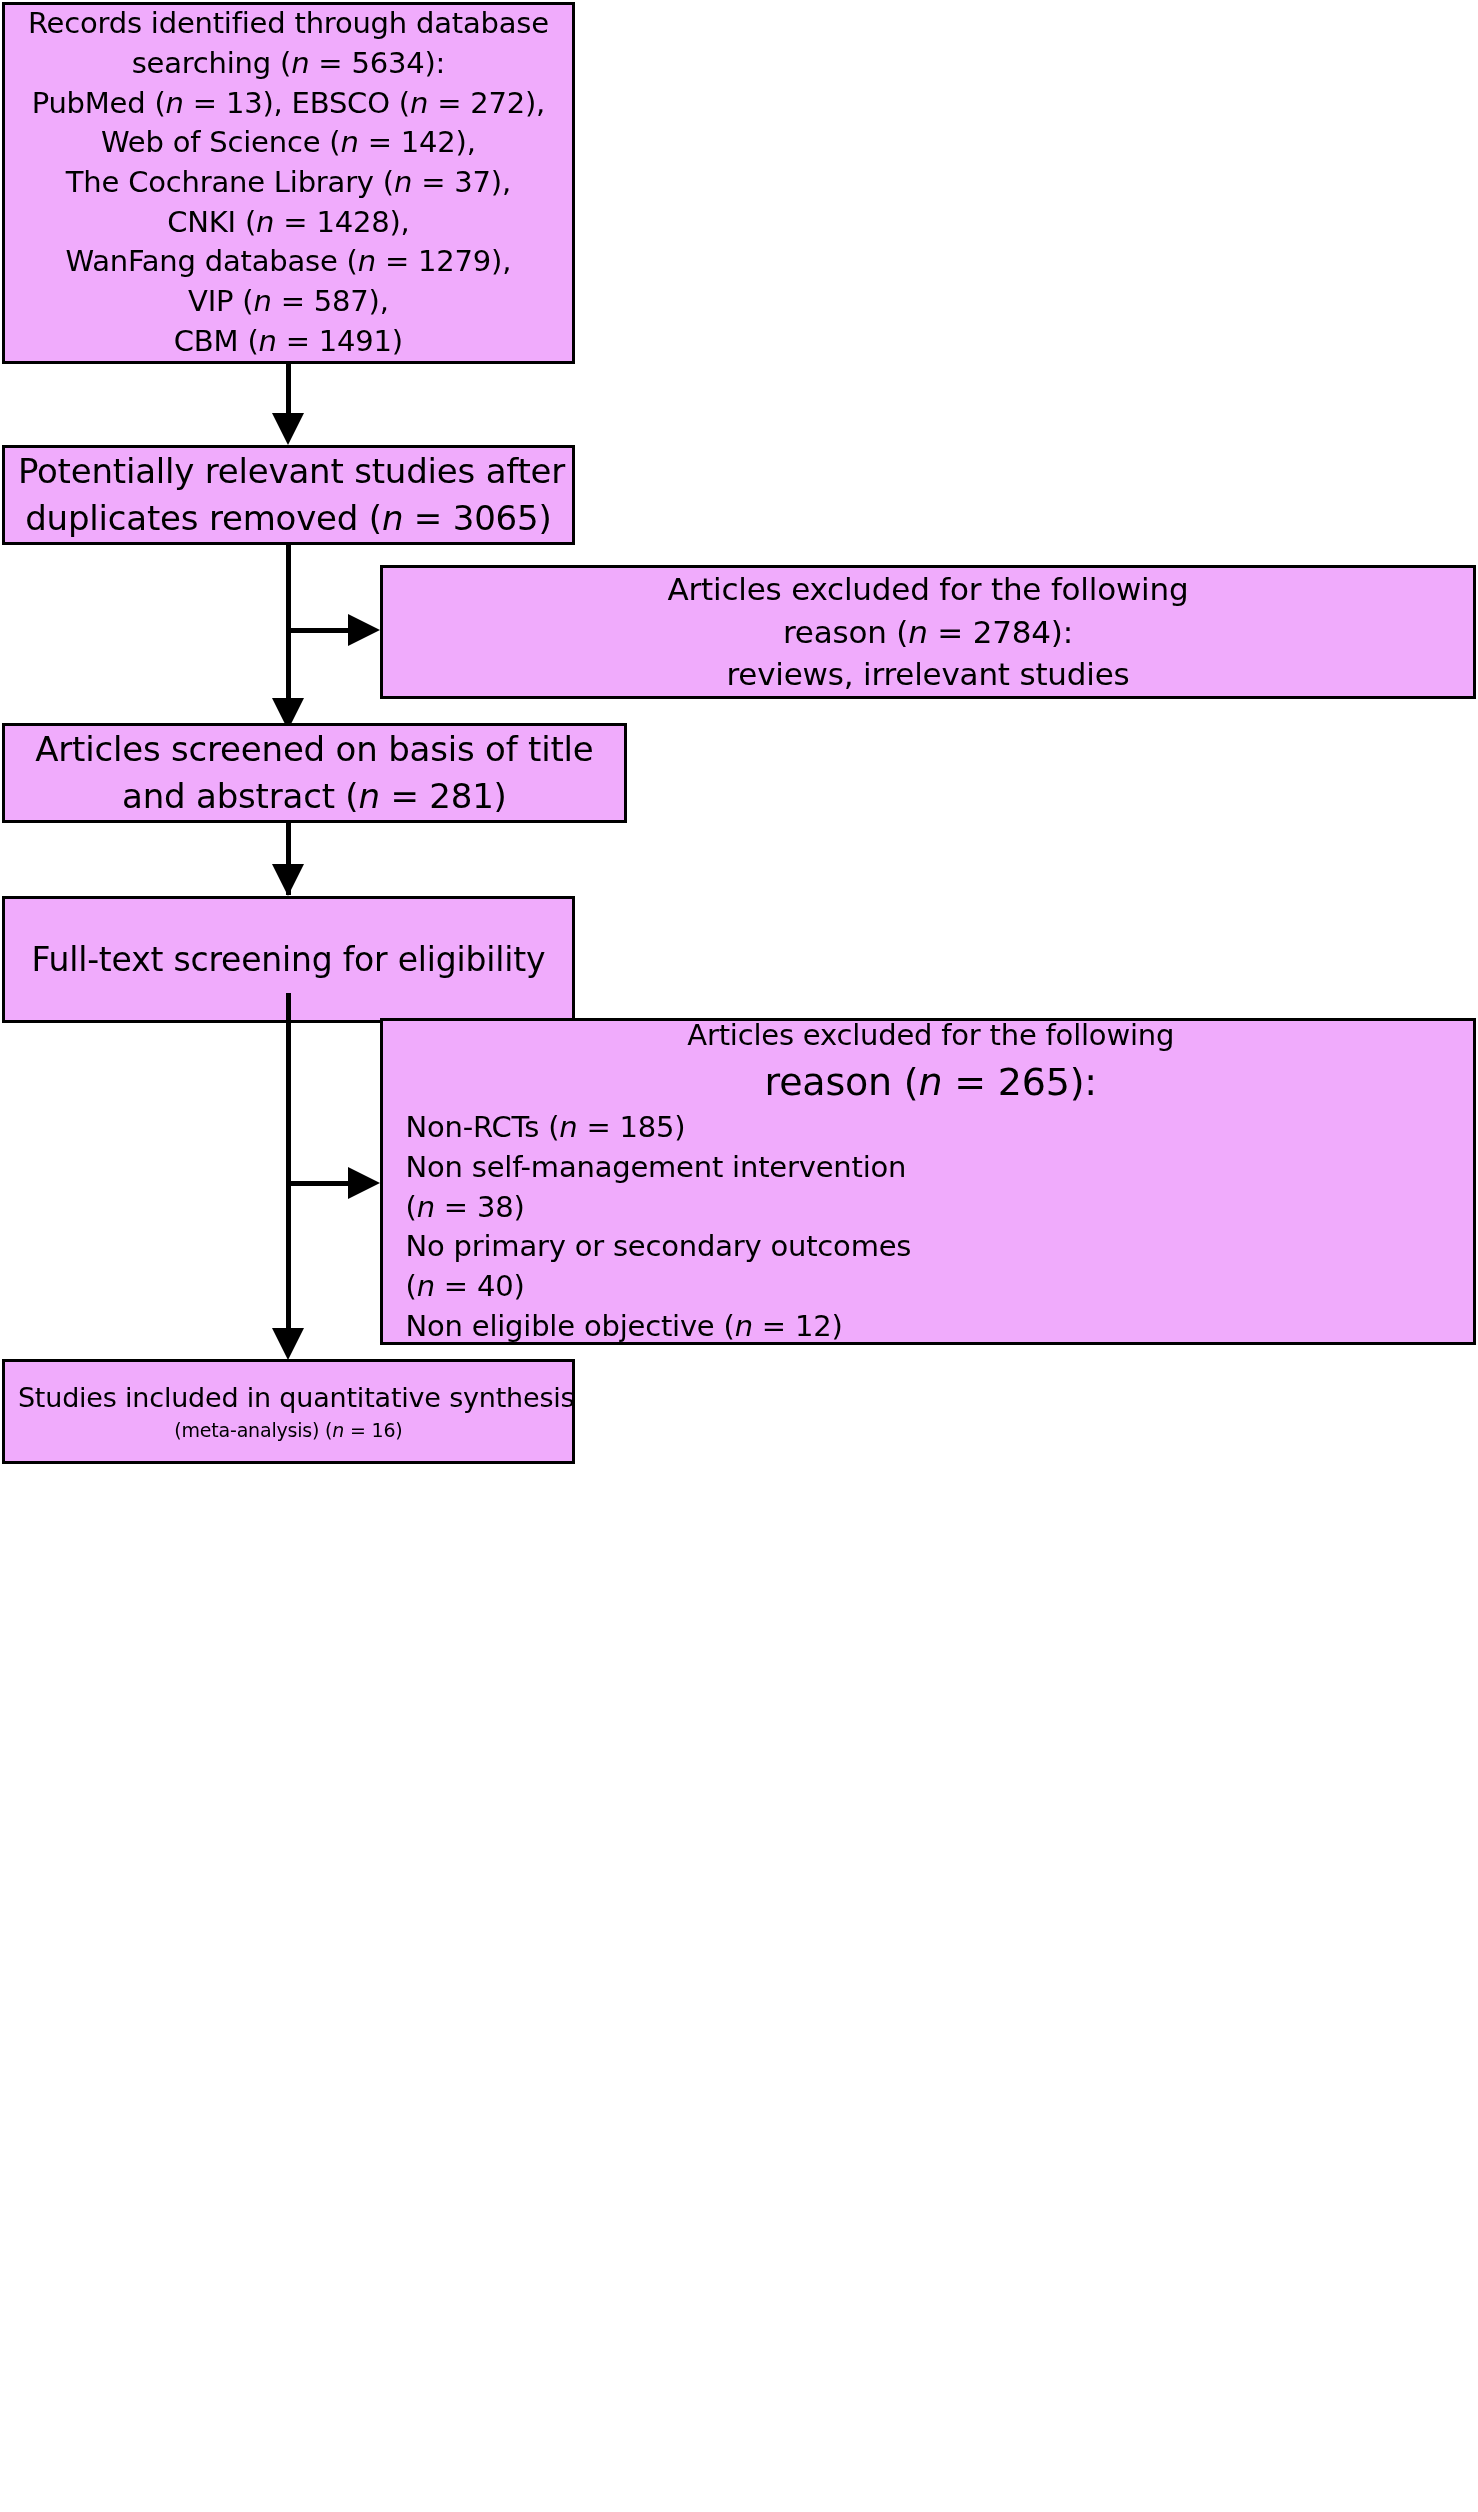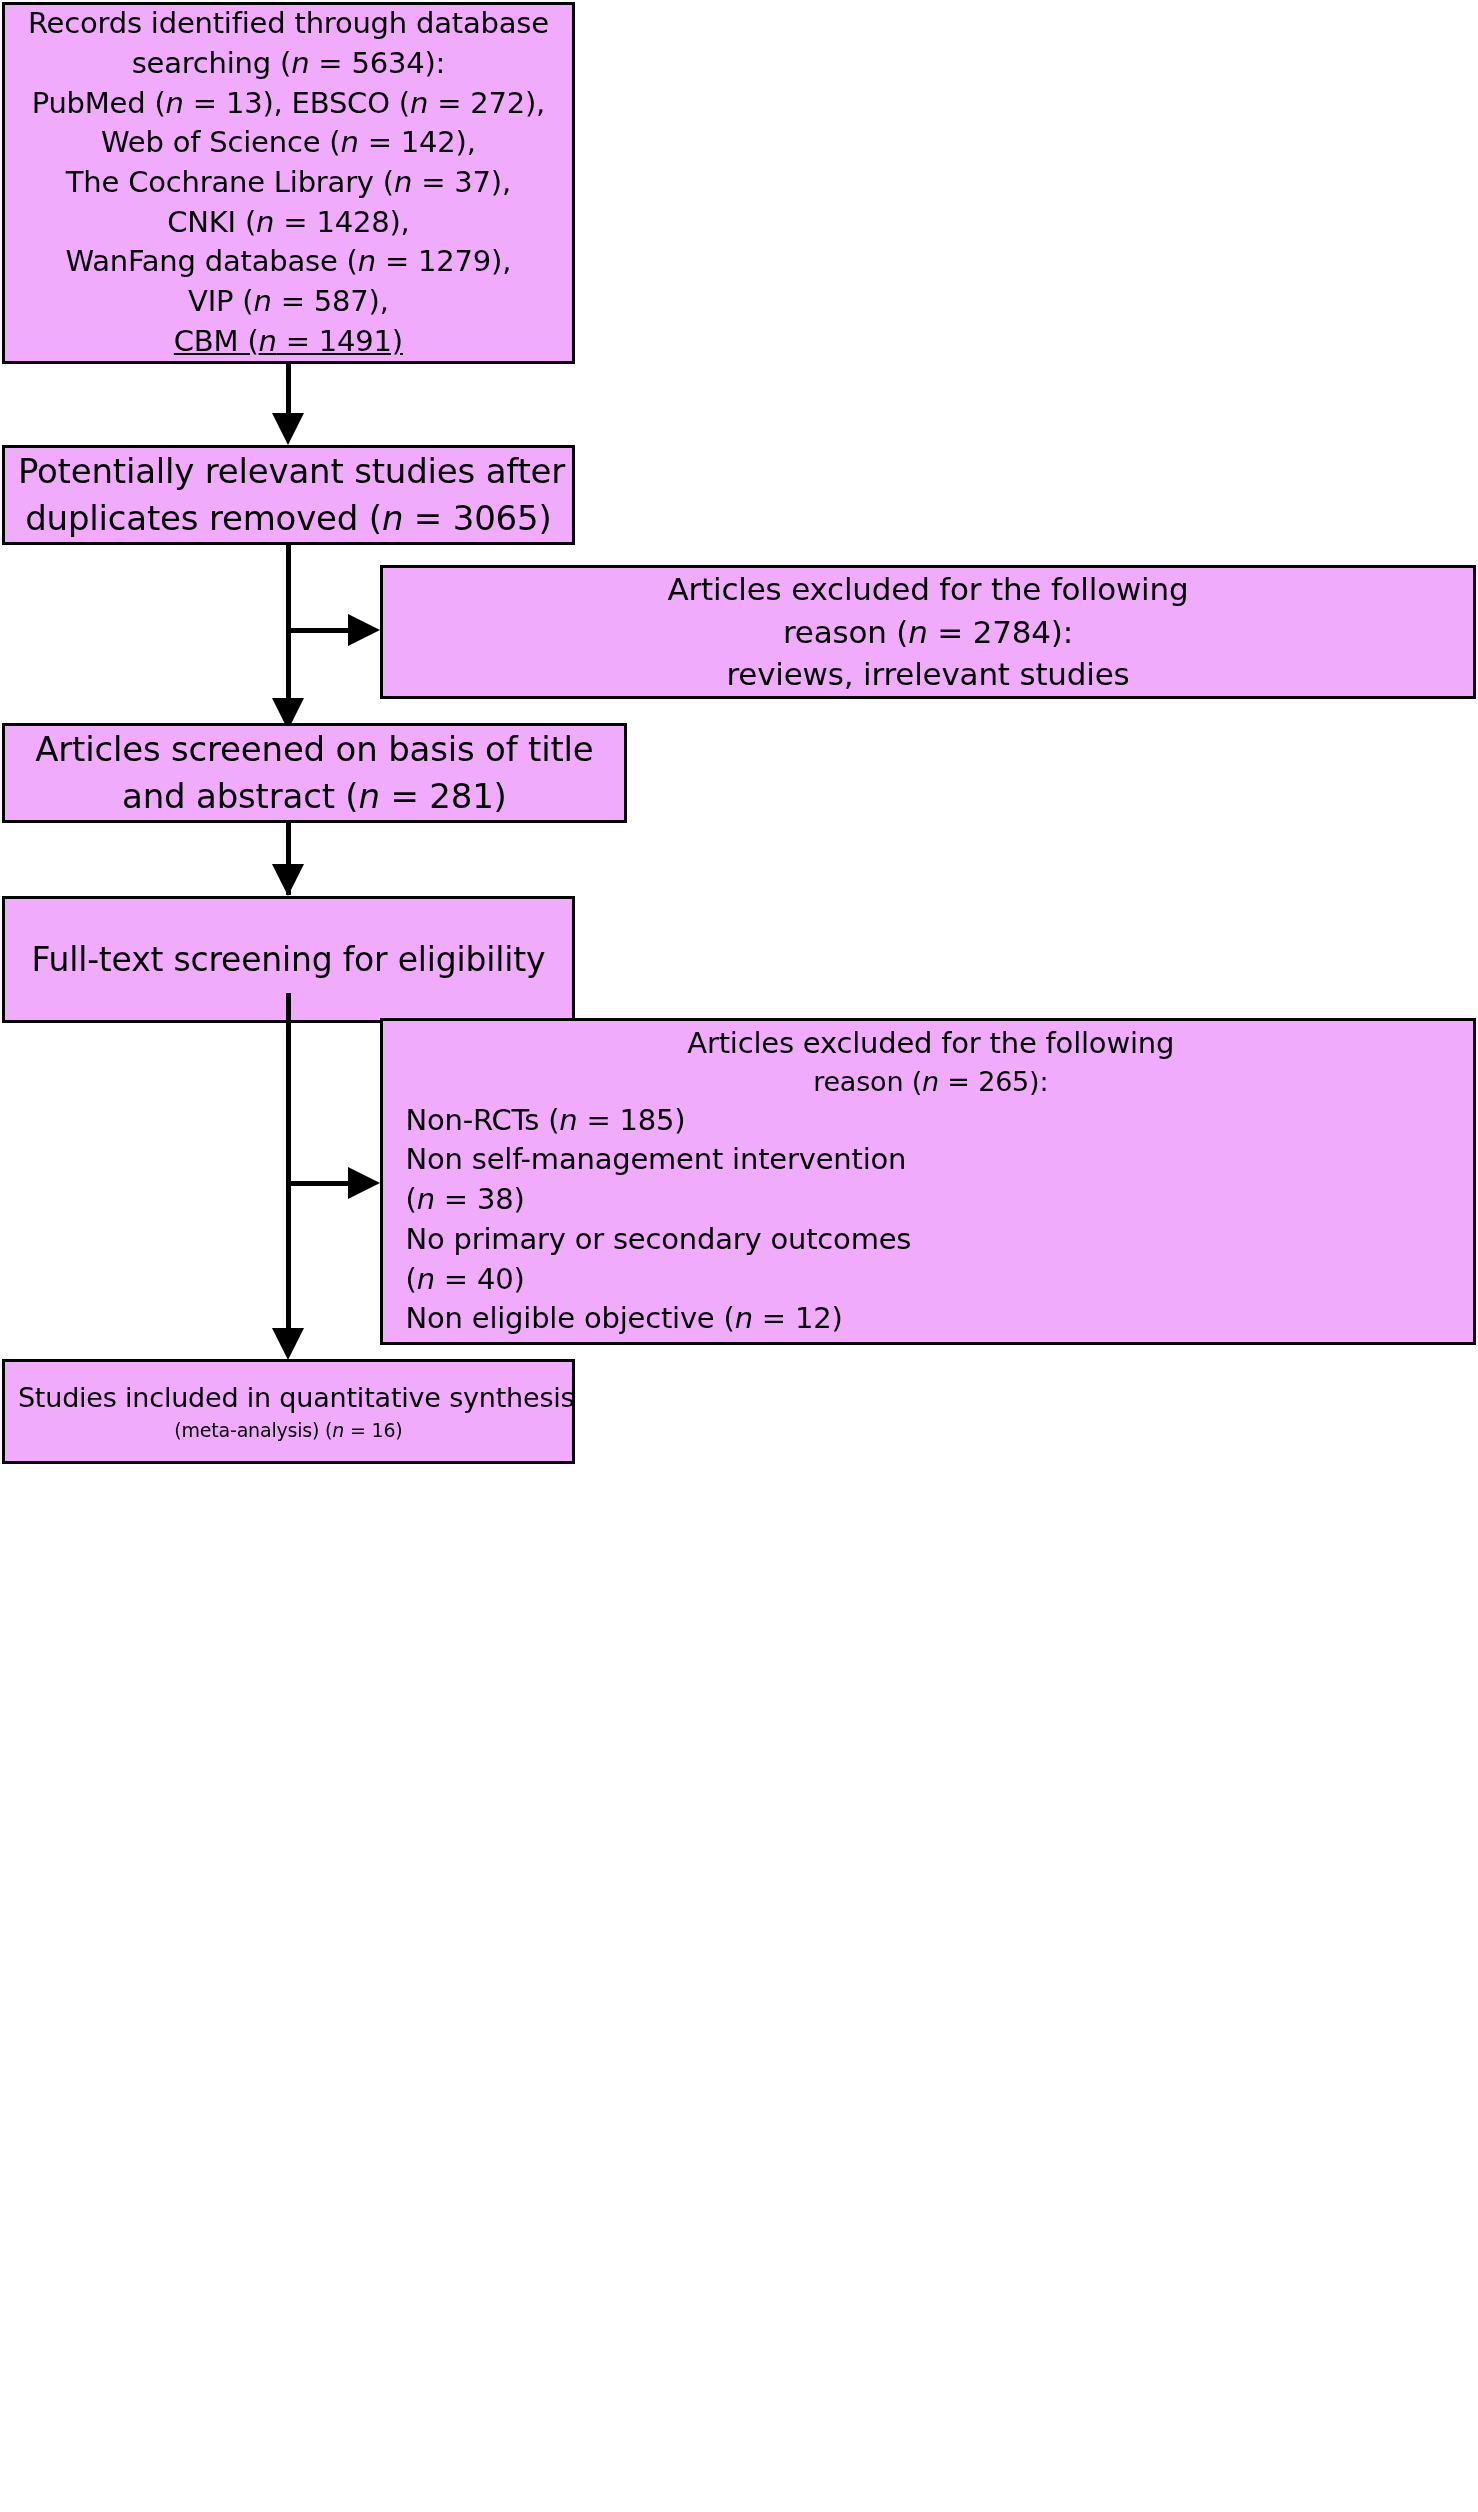--- a/index.html
+++ b/index.html
@@ -70,21 +70,21 @@
 
   <div class="box ctr" style="left:1.9px; top:1.9px; width:573px; height:362px;">
     <span class="line" style="font-size: 29px;"><span>Records identified through database</span></span>
     <span class="line" style="font-size: 29px;"><span>searching (</span><span class="it">n</span><span> = 5634):</span></span>
     <span class="line" style="font-size: 29px;"><span>PubMed (</span><span class="it">n</span><span> = 13), EBSCO (</span><span class="it">n</span><span> = 272),</span></span>
     <span class="line" style="font-size: 29px;"><span>Web of Science (</span><span class="it">n</span><span> = 142),</span></span>
     <span class="line" style="font-size: 29px;"><span>The Cochrane Library (</span><span class="it">n</span><span> = 37),</span></span>
     <span class="line" style="font-size: 29px;"><span>CNKI (</span><span class="it">n</span><span> = 1428),</span></span>
     <span class="line" style="font-size: 29px;"><span>WanFang database (</span><span class="it">n</span><span> = 1279),</span></span>
     <span class="line" style="font-size: 29px;"><span>VIP (</span><span class="it">n</span><span> = 587),</span></span>
-    <span class="line" style="font-size: 29px; text-decoration: underline;"><span>CBM (</span><span class="it">n</span><span> = 1491)</span></span>
+    <span class="line" style="font-size: 29px;"><span>CBM (</span><span class="it">n</span><span> = 1491)</span></span>
   </div>
 
   <div class="vline" style="left:286px; top:364px; height:64px;"></div>
   <div class="arrow-down" style="left:272px; top:413px;"></div>
 
   <div class="box ctr" style="left:1.9px; top:445px; width:573px; height:100px;">
     <span class="line" style="font-size: 34px;"><span>Potentially relevant studies after</span></span>
     <span class="line" style="font-size: 34px;"><span>duplicates removed (</span><span class="it">n</span><span> = 3065)</span></span>
   </div>
 
@@ -113,21 +113,21 @@
   </div>
 
   <div class="vline" style="left:286px; top:993px; height:340px;"></div>
   <div class="arrow-down" style="left:272px; top:1328px;"></div>
 
   <div class="hline" style="left:286px; top:1181px; width:66px;"></div>
   <div class="arrow-right" style="left:348px; top:1167px;"></div>
 
   <div class="box lft" style="left:380px; top:1018px; width:1096px; height:327px; padding-left:22.5px; padding-right:17px;">
     <span class="line" style="text-align: center; font-size: 29px;"><span>Articles excluded for the following</span></span>
-    <span class="line" style="text-align: center; font-size: 27px;"><span>reason (</span><span class="it">n</span><span> = 265):</span></span>
+    <span class="line" style="text-align: center; font-size: 38px;"><span>reason (</span><span class="it">n</span><span> = 265):</span></span>
     <span class="line" style="font-size: 29px;"><span>Non-RCTs (</span><span class="it">n</span><span> = 185)</span></span>
     <span class="line" style="font-size: 29px;"><span>Non self-management intervention</span></span>
     <span class="line" style="font-size: 29px;"><span>(</span><span class="it">n</span><span> = 38)</span></span>
     <span class="line" style="font-size: 29px;"><span>No primary or secondary outcomes</span></span>
     <span class="line" style="font-size: 29px;"><span>(</span><span class="it">n</span><span> = 40)</span></span>
     <span class="line" style="font-size: 29px;"><span>Non eligible objective (</span><span class="it">n</span><span> = 12)</span></span>
   </div>
 
   <div class="box ctr" style="left:1.9px; top:1359px; width:573px; height:105px;">
     <span class="line" style="font-size: 27px;"><span>Studies included in quantitative synthesis</span></span>

